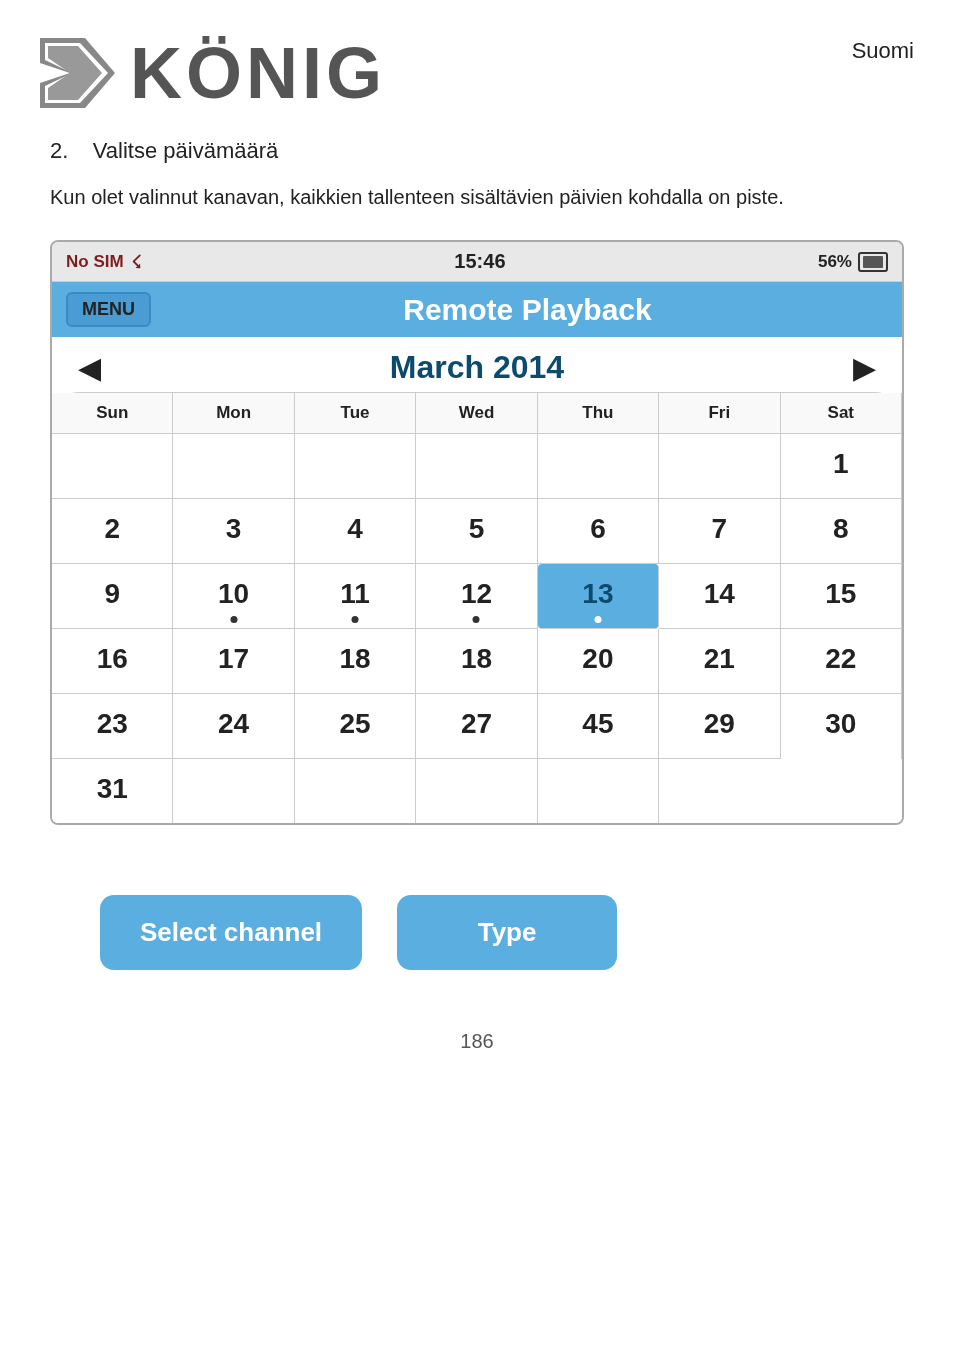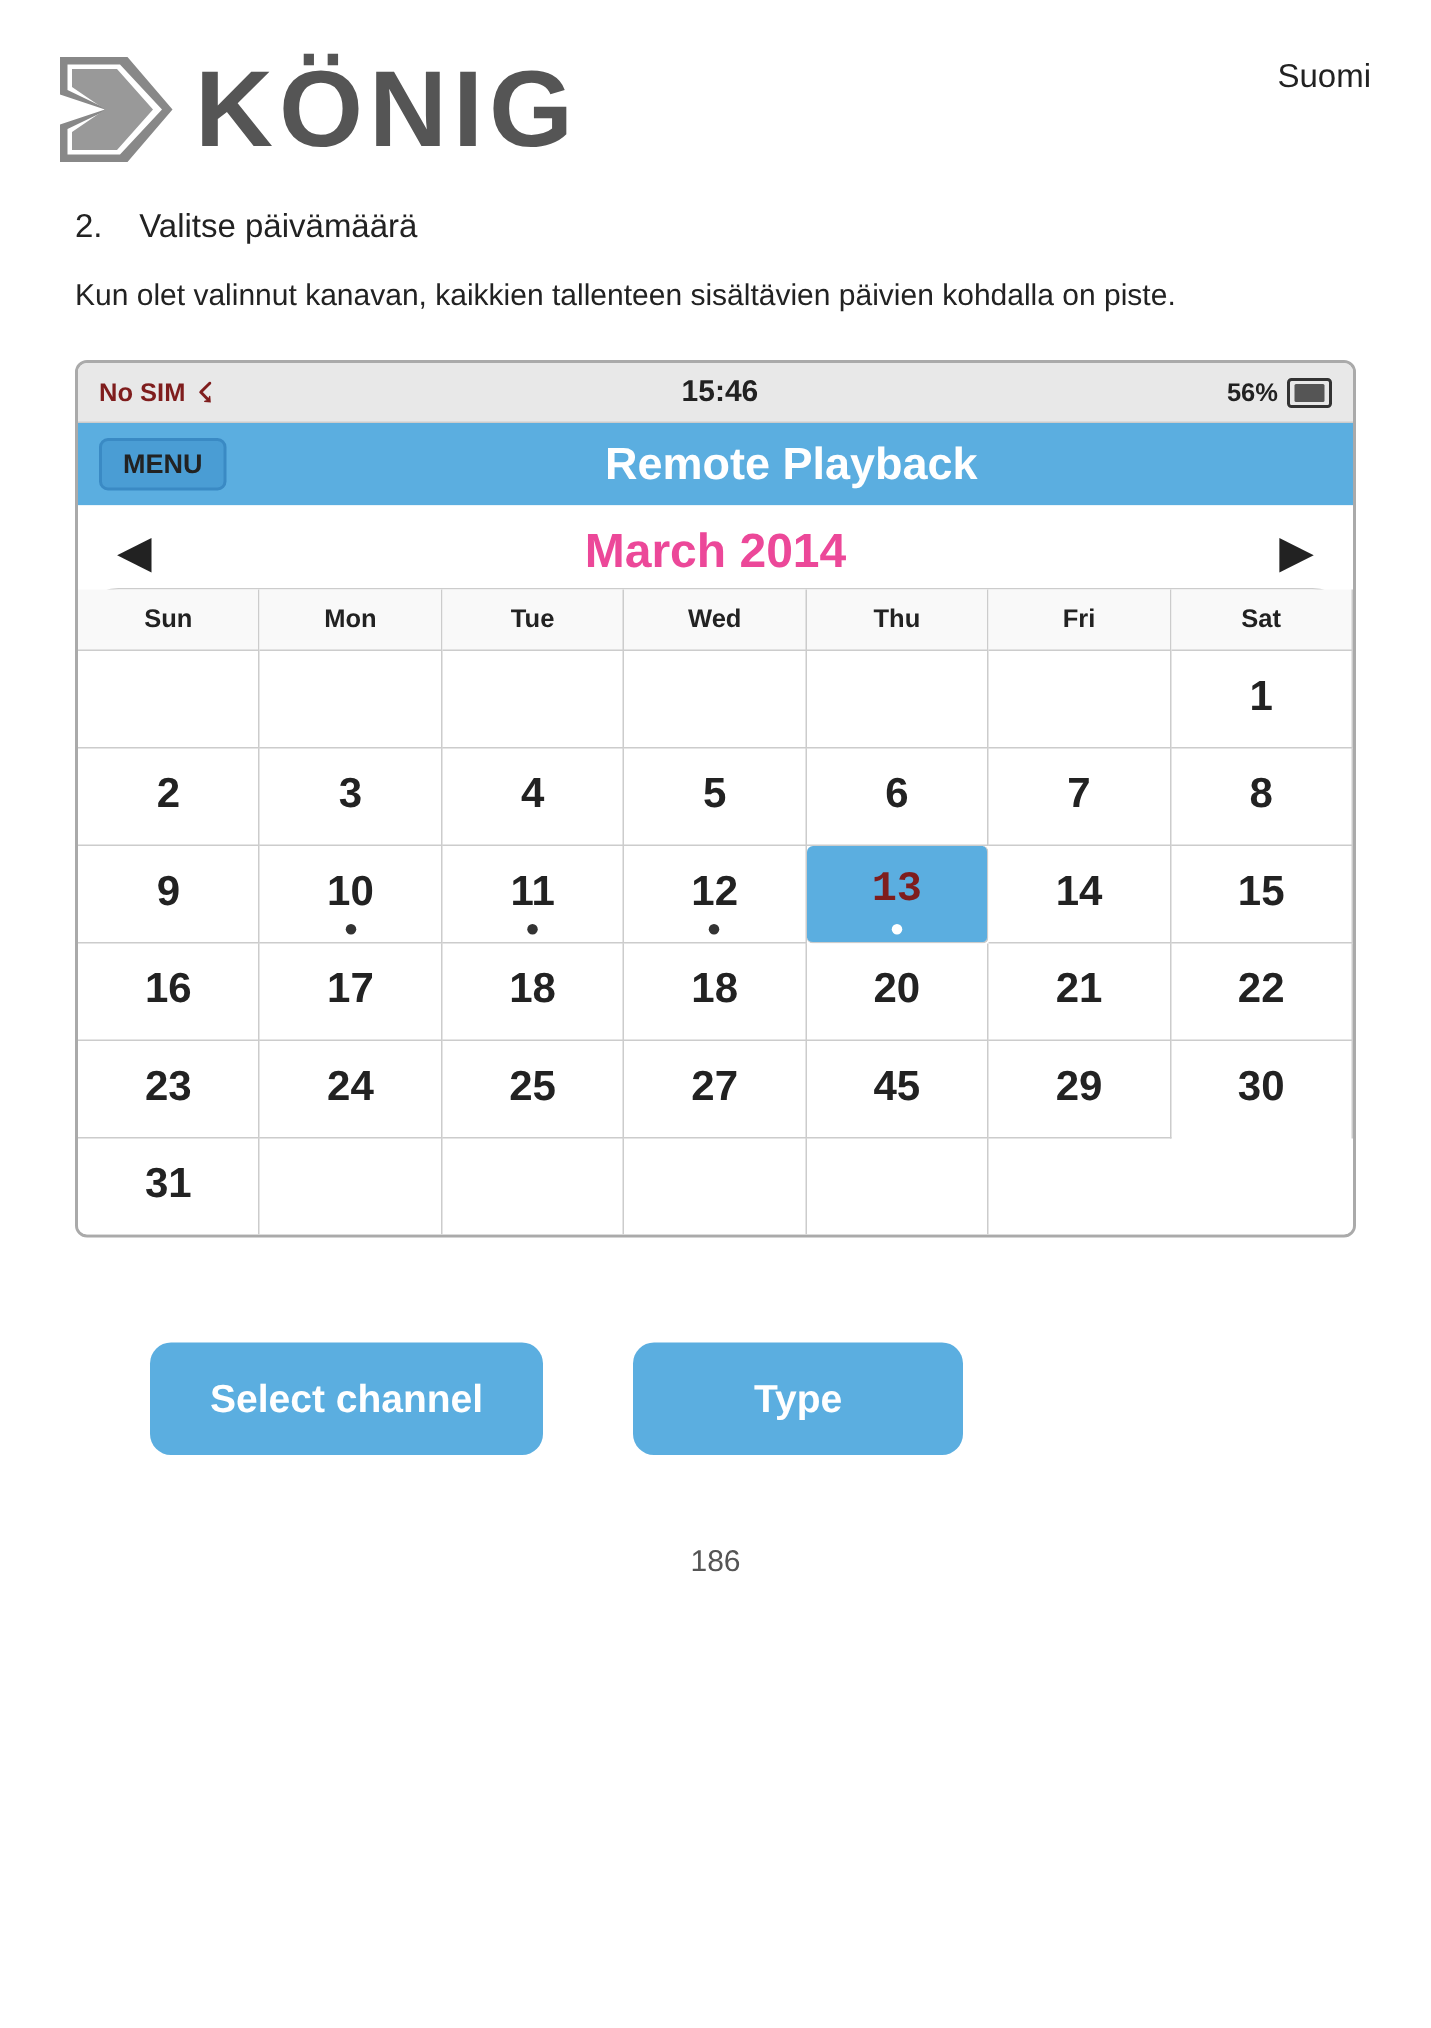--- a/index.html
+++ b/index.html
@@ -139,21 +139,21 @@
     }
     .cal-arrow {
       font-size: 30px;
       color: #222;
       cursor: pointer;
       padding: 0 10px;
     }
     .cal-month-year {
       font-size: 32px;
       font-weight: bold;
-      color: #ec4899;
+      color: #0c4a6e;
     }
     .cal-grid {
       display: grid;
       grid-template-columns: repeat(7, 1fr);
       border-top: 1px solid #ccc;
       border-radius: 27px;
     }
     .cal-day-header {
       text-align: center;
       padding: 10px 4px;
@@ -173,23 +173,22 @@
       color: #222;
       border-bottom: 1px solid #ccc;
       border-right: 1px solid #ccc;
       position: relative;
       min-height: 60px;
     }
     .cal-cell:last-child, .cal-cell.last-in-row { border-right: none; }
     .cal-cell.empty { color: transparent; }
     .cal-cell.selected {
       background: #5baee0;
-      color: #7f1d1d;
+      color: #0c4a6e;
       border-radius: 4px;
-      font-family: Liberation Mono, monospace;
     }
     .cal-cell.has-dot::after {
       content: '';
       display: block;
       width: 7px;
       height: 7px;
       background: #333;
       border-radius: 50%;
       position: absolute;
       bottom: 5px;
@@ -197,21 +196,21 @@
       transform: translateX(-50%);
     }
     .cal-cell.selected.has-dot::after {
       background: #fff;
     }
 
     
     .buttons-row {
       display: flex;
       align-items: center;
-      gap: 60px;
+      gap: 35px;
       padding: 30px 50px;
     }
     .btn-blue {
       background: #5baee0;
       color: #fff;
       border: none;
       border-radius: 14px;
       padding: 22px 40px;
       font-size: 26px;
       font-weight: bold;

